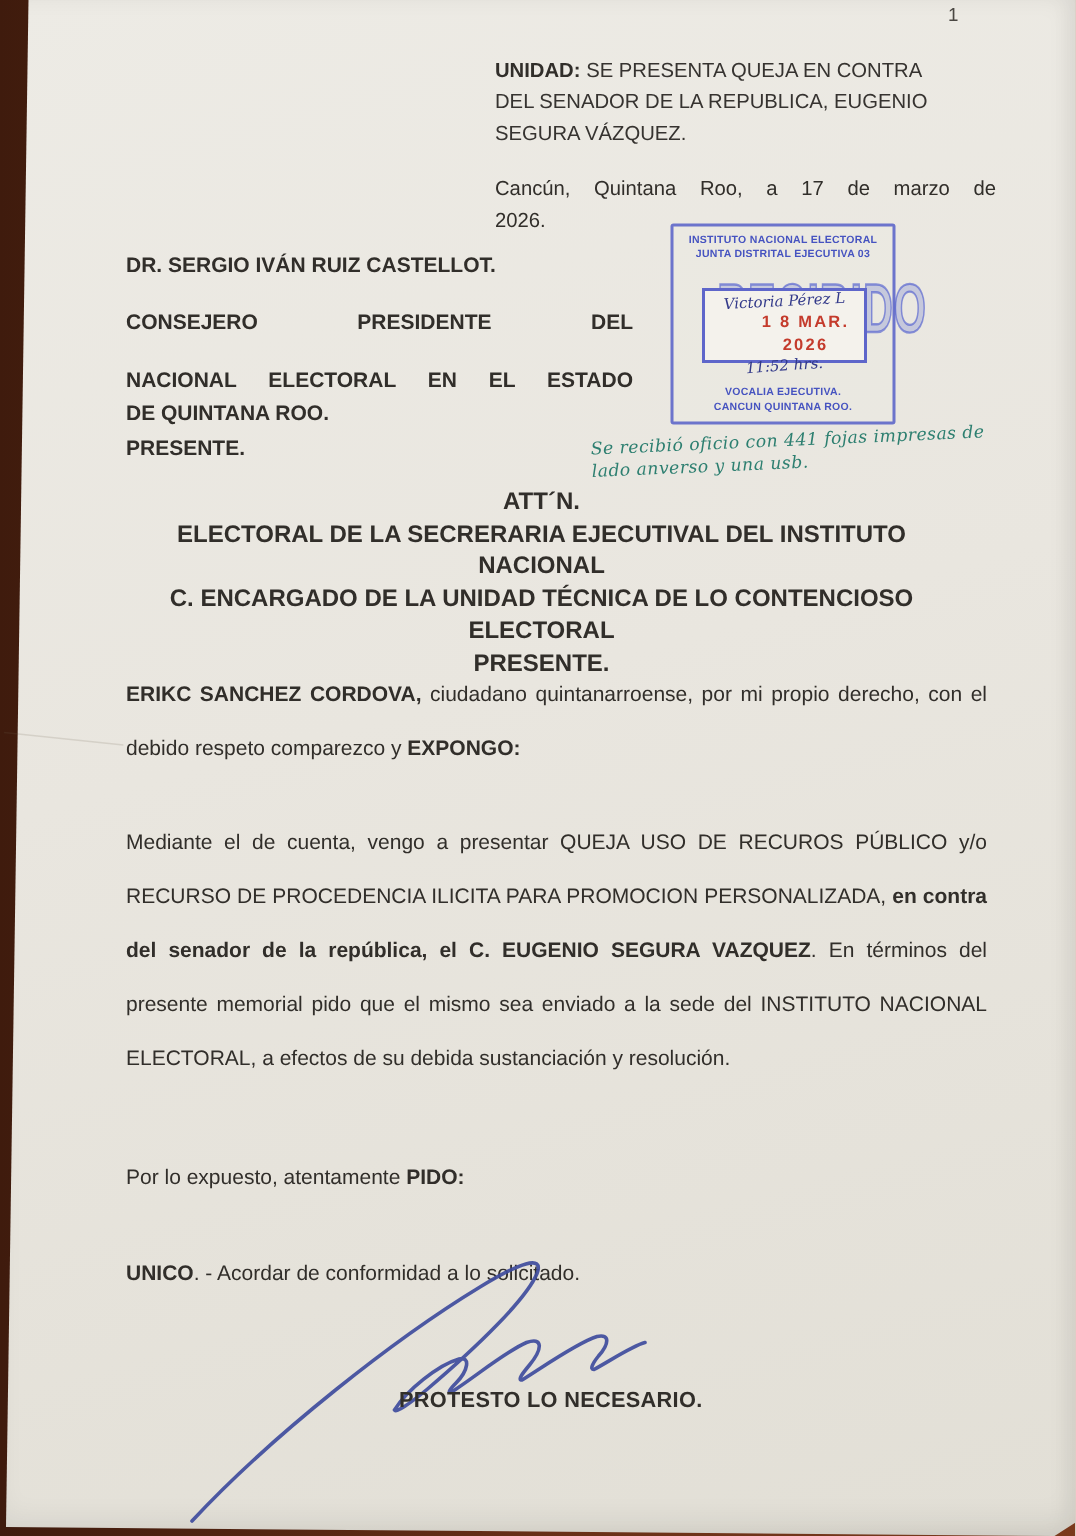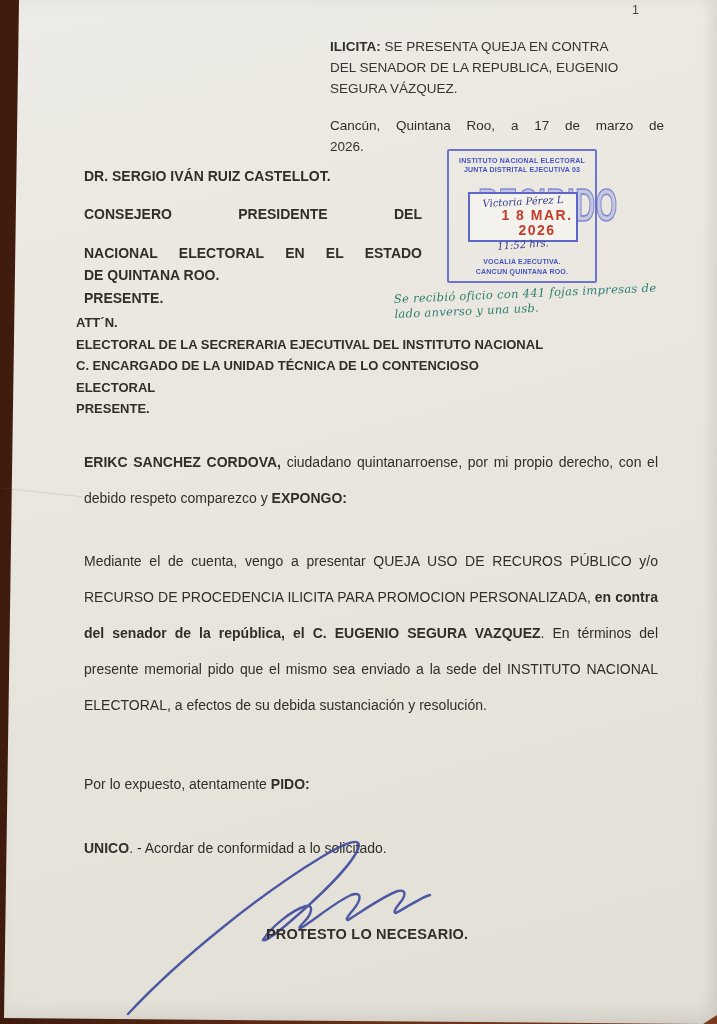--- a/index.html
+++ b/index.html
@@ -27,22 +27,22 @@
   .b { font-weight:bold; }
   .tal-j { text-align:justify; text-align-last:justify;margin-top:16px; }
 
   .page-number { left:632px; top:3px; font-size:12.5px; color:#4a4742; }
 
   .subject { left:330px; top:36px; width:334px; font-size:13.5px; line-height:21px; }
   .subject .caps { color:#363330; }
 
   .recipient { left:84px; top:165px; width:338px; font-size:14px; line-height:22.4px; font-weight:bold; }
 
-  .attn { left:76px; top:312px; width:570px; font-weight:bold;
-          font-size:13px; line-height:21.5px; }
+  .attn { left:76px; top:324px; width:570px; text-align:center; font-weight:bold;
+          font-size:16px; line-height:21.5px; }
 
   .para { width:574px; font-size:14px; line-height:36px; text-align:justify; }
   .p1 { left:84px; top:444px; }
   .p2 { left:84px; top:543px; }
   .pido { left:84px; top:776px; font-size:14px; }
   .unico { left:84px; top:840px; font-size:14px; }
   .protesto { left:266px; top:926px; font-size:14.5px; font-weight:bold; letter-spacing:.2px; }
 
   
   .stamp {
@@ -60,21 +60,21 @@
     transform:scaleX(0.6); transform-origin:center; letter-spacing:1px;
     white-space:nowrap;
   }
   .stamp-box {
     position:absolute; left:19px; top:41px; width:110px; height:50px;
     background:#f4f2ec; border:2px solid rgba(67,78,196,0.85);
     text-align:center; padding-top:1px;
   }
   .stamp-name { font-family:"DejaVu Serif", serif; font-style:italic;
     font-size:10px; color:#333a8a; transform:rotate(-3deg); line-height:13px; }
-  .stamp-date { font-size:14px; font-weight:bold; color:#c43b2c;
+  .stamp-date { font-size:11px; font-weight:bold; color:#c43b2c;
     letter-spacing:1.5px; line-height:15px;margin-left:28px; }
   .stamp-time { font-family:"DejaVu Serif", serif; font-style:italic;
     font-size:10px; color:#333a8a; transform:rotate(-4deg); line-height:13px; }
   .stamp-footer { position:absolute; bottom:5px; left:0; right:0;
     text-align:center; font-weight:bold; font-size:7px; line-height:9.5px;
     letter-spacing:.2px; color:#4653c0; }
 
   
   .annotation {
     left:394px; top:285px; width:322px; transform:rotate(-2.5deg);
@@ -87,21 +87,21 @@
 </head>
 <body>
 
 <div class="page">
   <div class="paper"></div>
   <div class="crease"></div>
 
   <div class="abs page-number">1</div>
 
   <div class="abs subject ink">
-    <div><span class="b">ILICITA:</span><span class="caps"> SE PRESENTA QUEJA EN CONTRA</span></div>
+    <div><span class="b">UNIDAD:</span><span class="caps"> SE PRESENTA QUEJA EN CONTRA</span></div>
     <div class="caps">DEL SENADOR DE LA REPUBLICA, EUGENIO</div>
     <div class="caps">SEGURA VÁZQUEZ.</div>
     <div class="tal-j">Cancún, Quintana Roo, a 17 de marzo de</div>
     <div>2026.</div>
   </div>
 
   <div class="abs recipient ink">
     <div>DR. SERGIO IVÁN RUIZ CASTELLOT.</div>
     <div class="tal-j">CONSEJERO PRESIDENTE DEL</div>
     <div class="tal-j">NACIONAL ELECTORAL EN EL ESTADO</div>

